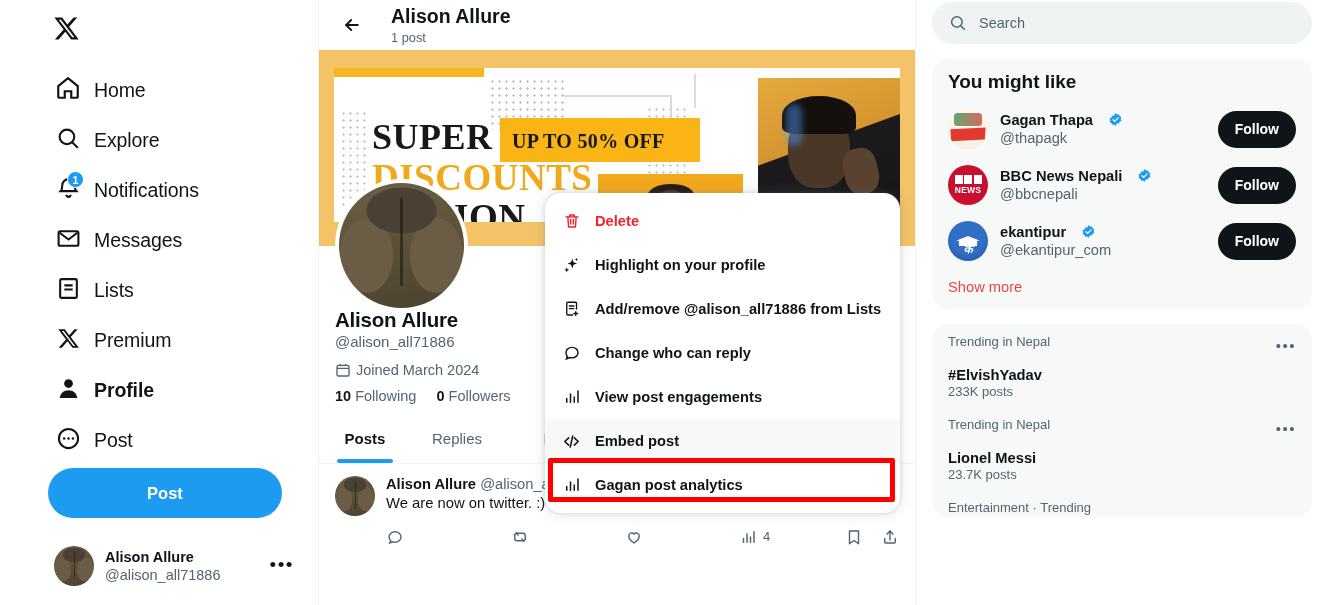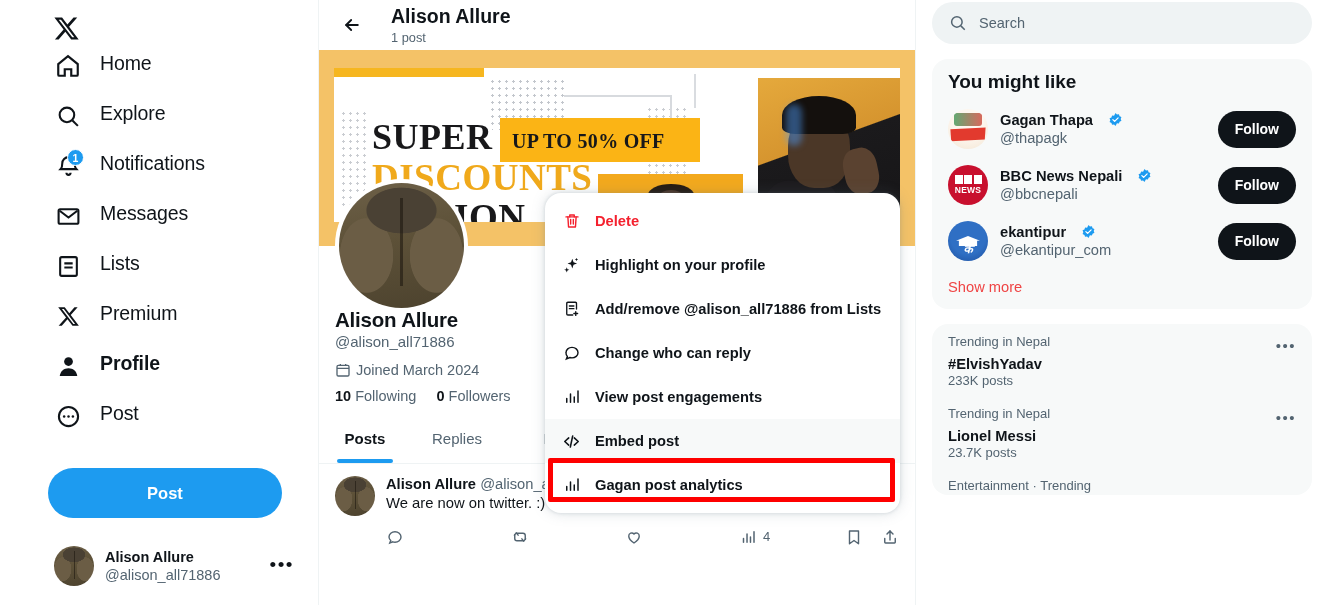--- a/index.html
+++ b/index.html
@@ -14,22 +14,22 @@
 
   
   .sidebar {
     width: 318px; height: 605px;
     padding-left: 48px; padding-top: 4px;
     display: flex; flex-direction: column;
     flex: 0 0 318px;
   }
   .x-logo { width: 52px; height: 48px; display: flex; align-items: center; padding-left: 5px; }
   .nav-item {
-    display: flex; align-items: flex-start;
-    height: 50px; gap: 18px;
+    display: flex; align-items: flex-end;
+    height: 50px; gap: 12px;
     padding-left: 6px; border-radius: 999px;
     cursor: pointer; width: 100%; max-width: 230px;
   }
   .nav-icon { width: 28px; height: 28px; display: flex; align-items: center; justify-content: center; position: relative; flex: 0 0 28px;}
   .nav-label { font-size: 19.5px; letter-spacing: -.1px; color: #0f1419; }
   .nav-label.bold { font-weight: bold; }
   .badge {
     position: absolute; top: -3px; left: 13px;
     background: #1d9bf0; color: #fff;
     font-size: 10.5px; font-weight: bold;
@@ -187,21 +187,21 @@
   .sugg-name { font-size: 14.7px; font-weight: bold; display: flex; align-items: center; gap: 15px; white-space: nowrap;}
   .sugg-handle { font-size: 14.7px; color: #536471; white-space: nowrap; }
   .follow-btn {
     background: #0f1419; color: #fff; border: none; border-radius: 999px;
     height: 37px; padding: 0 17px; font-size: 14px; font-weight: bold;
     font-family: inherit; cursor: pointer; flex: 0 0 auto;
   }
   .showmore { font-size: 14.7px; color: #ef4444; padding: 10px 16px 14px 16px; cursor: pointer; }
   .trend-row { padding: 10px 16px 2px 16px; position: relative; cursor: pointer; }
   .trend-cat { font-size: 13px; color: #536471; }
-  .trend-name { font-size: 14.7px; font-weight: bold; margin-top: 7px; }
+  .trend-name { font-size: 14.7px; font-weight: bold; margin-top: 18px; }
   .trend-count { font-size: 13px; color: #536471; margin-top: 1px; }
   .trend-dots { position: absolute; right: 16px; top: 14px; color: #536471;
     font-size: 15px; letter-spacing: 1.5px; line-height: 1; cursor: pointer; }
   .verified { color: #1d9bf0; display: inline-flex; }
 
   .av-circle { border-radius: 50%; flex: 0 0 auto; overflow: hidden; position: relative; }
   .av-gagan { background: radial-gradient(circle at 50% 35%, #fdf6ee 0 46%, #f3e6d4 100%); }
   .av-gagan .g1 { position:absolute; left:0; top:42%; width:100%; height:40%;
     background:#e23a2e; clip-path: polygon(6% 22%,94% 10%,92% 86%,8% 96%); }
   .av-gagan .g2 { position:absolute; left:14%; top:10%; width:72%; height:32%;

